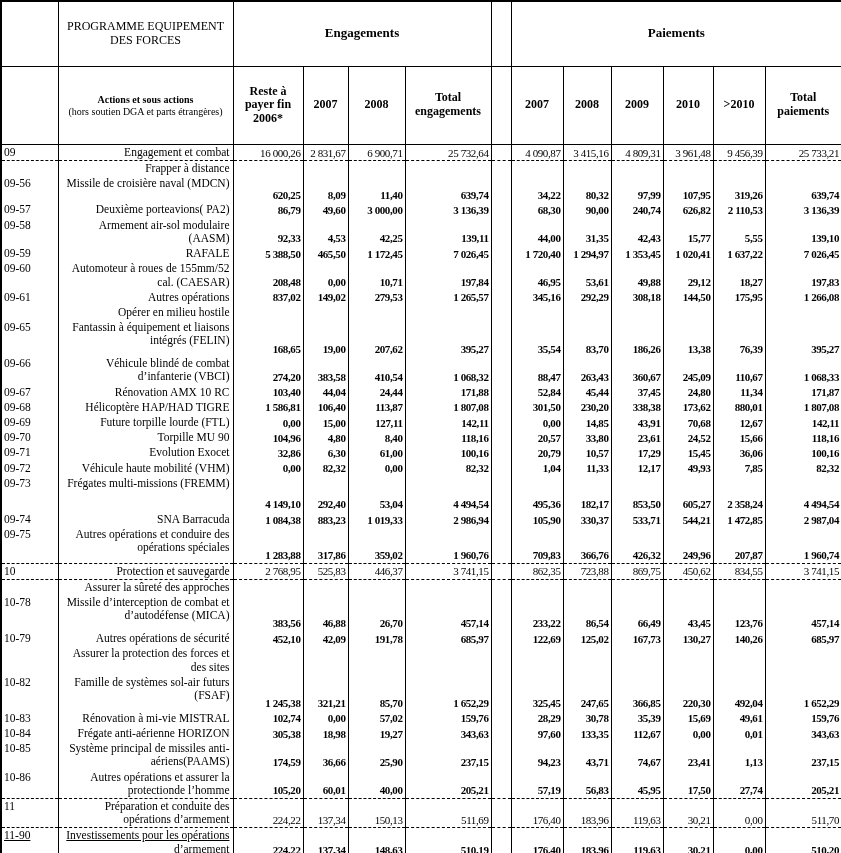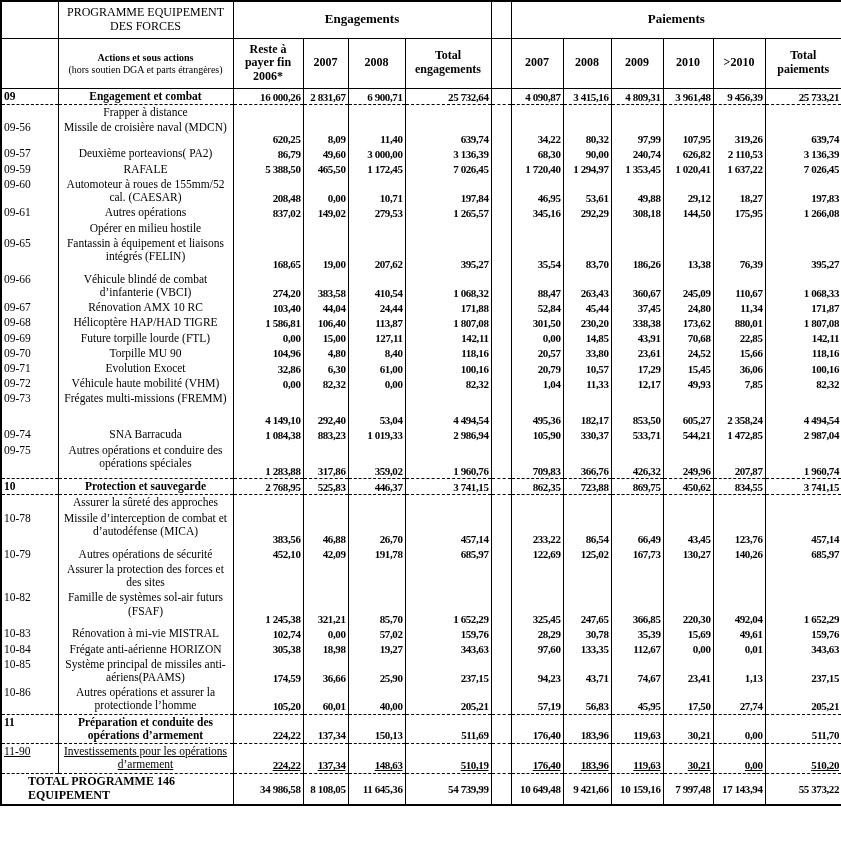--- a/index.html
+++ b/index.html
@@ -1,29 +1,29 @@
 <!DOCTYPE html>
 <html><head>
 <meta charset="utf-8">
 <style>
   html,body{margin:0;padding:0;background:#ffffff;}
   body{font-family:"Liberation Serif", serif;color:#000;width:841px;}
   table{border-collapse:collapse;table-layout:fixed;width:841px;border:2px solid #000;}
   th,td{border-left:1px solid #000;border-right:1px solid #000;overflow:hidden;}
-  thead th{border:1px solid #000;text-align:center;vertical-align:middle;font-weight:bold;font-size:12px;padding:4px 2px;line-height:1.15;}
+  thead th{border:1px solid #000;text-align:center;vertical-align:middle;font-weight:bold;font-size:12px;padding:18px 2px;line-height:1.15;}
   .title-cell{font-weight:normal;font-size:12px;}
   .group-head{font-size:13px;}
   .actions-title{font-weight:bold;font-size:10px;}
   .actions-note{font-weight:normal;font-size:10px;line-height:1.1;}
   tbody td{font-size:11.5px;padding:1px 3px;vertical-align:bottom;line-height:1.15;}
   td.code{text-align:left;vertical-align:top;padding-left:2px;}
-  td.lbl{text-align:center;vertical-align:top;}
+  td.lbl{text-align:right;vertical-align:top;}
   td.num{text-align:right;font-weight:bold;font-size:11px;letter-spacing:-0.4px;white-space:nowrap;padding:1px 2px;}
   td.gapc{padding:0;}
-  tr.section td{border-top:1px dashed #000;border-bottom:1px dashed #000;font-weight:bold;}
+  tr.section td{border-top:1px dashed #000;border-bottom:1px dashed #000;font-weight:normal;}
   tr.total td{border-top:1px dashed #000;font-weight:bold;vertical-align:middle;}
   td.total-lbl{font-size:12px;text-align:left;padding-left:26px;}
   tr.subhead td{vertical-align:top;}
 </style>
 </head>
 <body>
 
 <table>
   <colgroup>
     <col style="width:57px">
@@ -122,20 +122,35 @@
         <td class="num">3 136,39</td>
         <td class="gapc"></td>
         <td class="num">68,30</td>
         <td class="num">90,00</td>
         <td class="num">240,74</td>
         <td class="num">626,82</td>
         <td class="num">2 110,53</td>
         <td class="num">3 136,39</td>
       </tr>
       <tr class="">
+        <td class="code">09-58</td>
+        <td class="lbl">Armement air-sol modulaire (AASM)</td>
+        <td class="num">92,33</td>
+        <td class="num">4,53</td>
+        <td class="num">42,25</td>
+        <td class="num">139,11</td>
+        <td class="gapc"></td>
+        <td class="num">44,00</td>
+        <td class="num">31,35</td>
+        <td class="num">42,43</td>
+        <td class="num">15,77</td>
+        <td class="num">5,55</td>
+        <td class="num">139,10</td>
+      </tr>
+      <tr class="">
         <td class="code">09-59</td>
         <td class="lbl">RAFALE</td>
         <td class="num">5 388,50</td>
         <td class="num">465,50</td>
         <td class="num">1 172,45</td>
         <td class="num">7 026,45</td>
         <td class="gapc"></td>
         <td class="num">1 720,40</td>
         <td class="num">1 294,97</td>
         <td class="num">1 353,45</td>
@@ -253,21 +268,21 @@
         <td class="lbl">Future torpille lourde (FTL)</td>
         <td class="num">0,00</td>
         <td class="num">15,00</td>
         <td class="num">127,11</td>
         <td class="num">142,11</td>
         <td class="gapc"></td>
         <td class="num">0,00</td>
         <td class="num">14,85</td>
         <td class="num">43,91</td>
         <td class="num">70,68</td>
-        <td class="num">22,85</td>
+        <td class="num">12,67</td>
         <td class="num">142,11</td>
       </tr>
       <tr class="">
         <td class="code">09-70</td>
         <td class="lbl">Torpille MU 90</td>
         <td class="num">104,96</td>
         <td class="num">4,80</td>
         <td class="num">8,40</td>
         <td class="num">118,16</td>
         <td class="gapc"></td>

